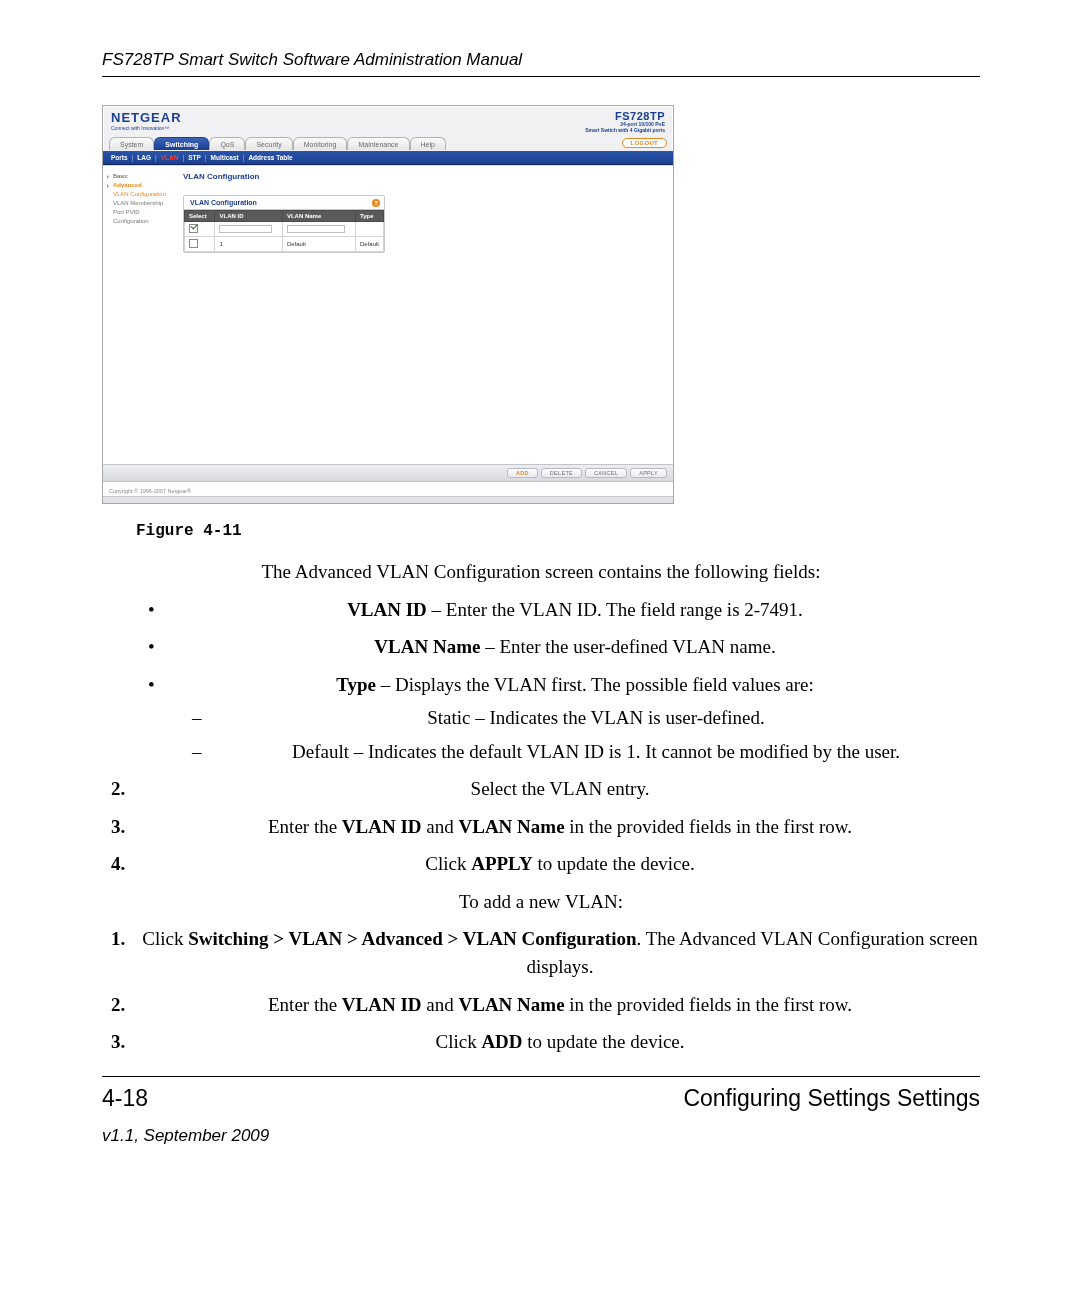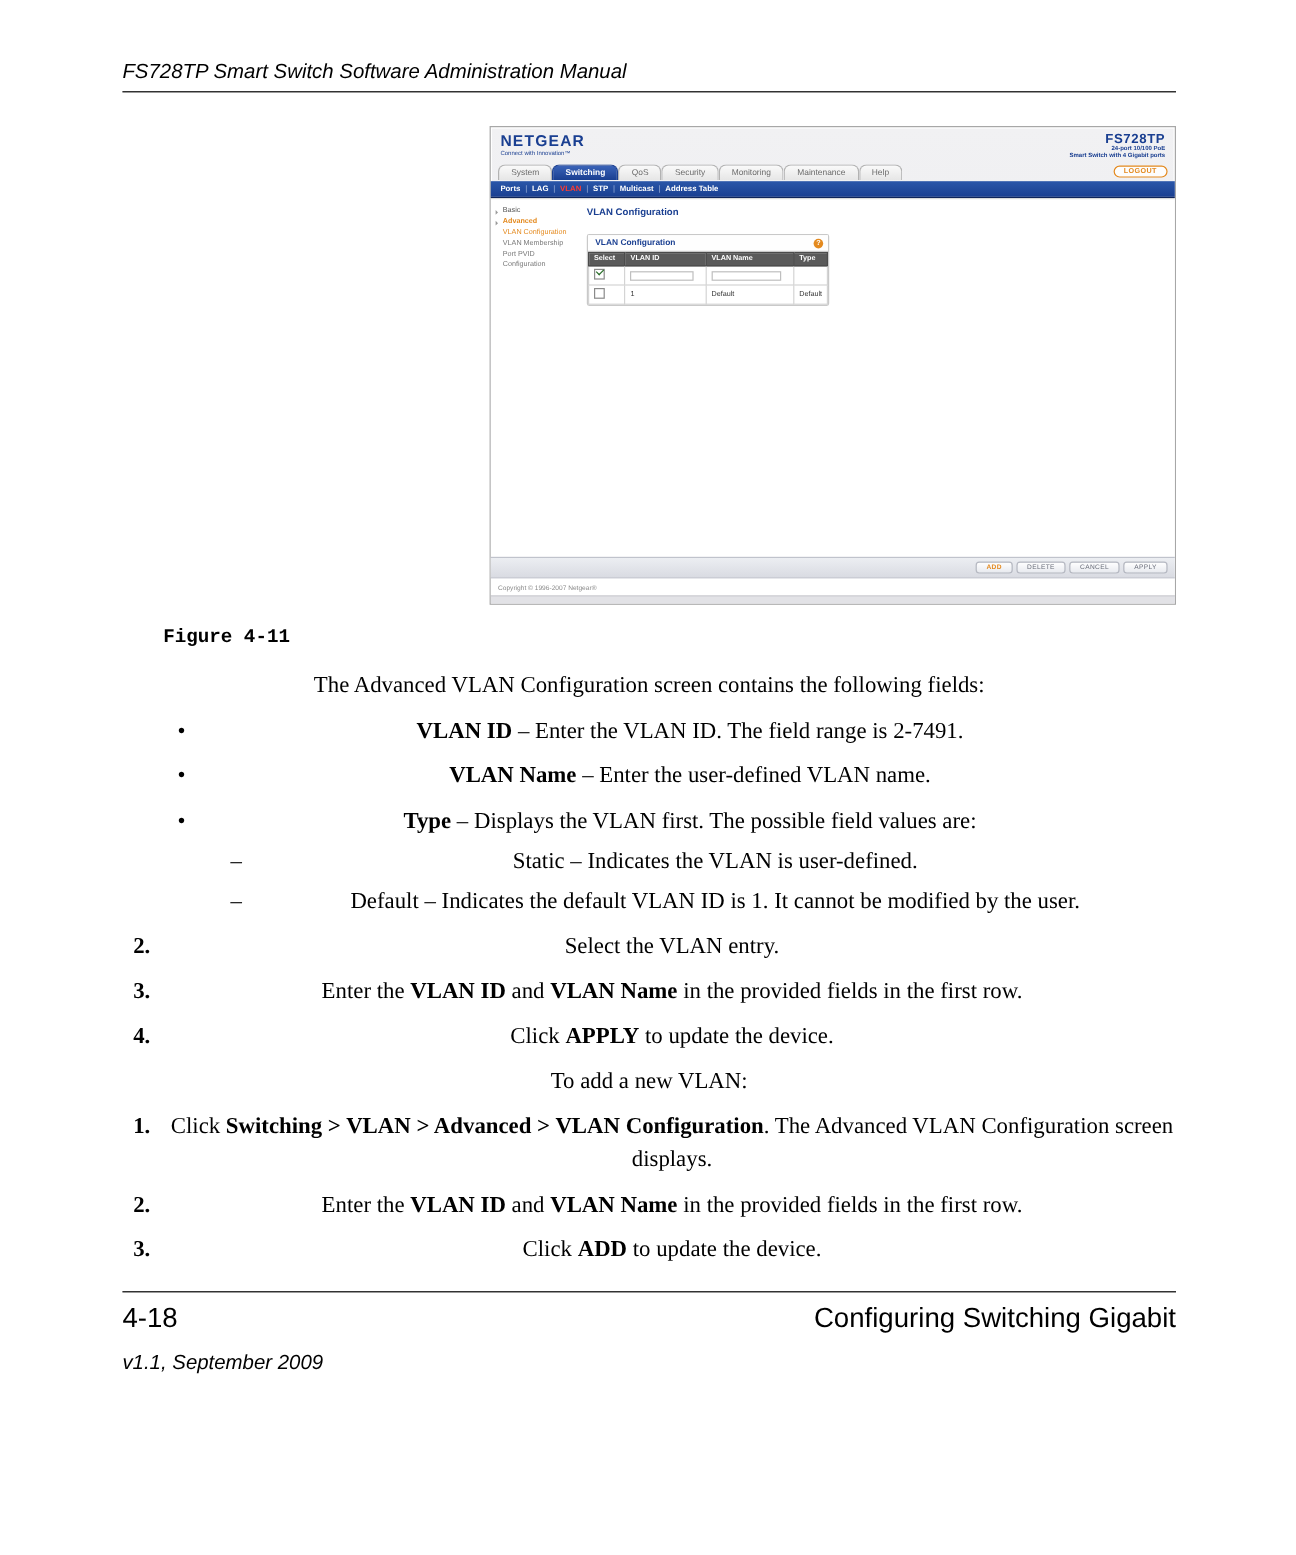--- a/index.html
+++ b/index.html
@@ -16,21 +16,21 @@
   .running-header {
     font-style: italic;
     font-family: Arial, Helvetica, sans-serif;
     font-size: 17px;
     border-bottom: 1px solid #000;
     padding-bottom: 6px;
     margin-bottom: 28px;
   }
   .screenshot-wrap {
     display: flex;
-    justify-content: flex-end;
+    justify-content: flex-start;
     margin-bottom: 18px;
   }
   
   .ui-frame {
     width: 570px;
     border: 1px solid #a7a7a7;
     background: linear-gradient(#f1f1f3, #e9e9ec);
     font-family: Arial, Helvetica, sans-serif;
     font-size: 7px;
     box-shadow: inset 0 0 0 1px #fff;
@@ -477,18 +477,18 @@
       </li>
       <li>
         <span>Click </span><b>ADD</b><span> to update the device.</span>
       </li>
     </ol>
   </div>
 
   <div class="footer-rule">
     <div class="footer-row">
       <span>4-18</span>
-      <span>Configuring Switching Gigabit</span>
+      <span>Configuring Settings Settings</span>
     </div>
     <div class="footer-version">v1.1, September 2009</div>
   </div>
 
 </div>
 
 </body></html>

